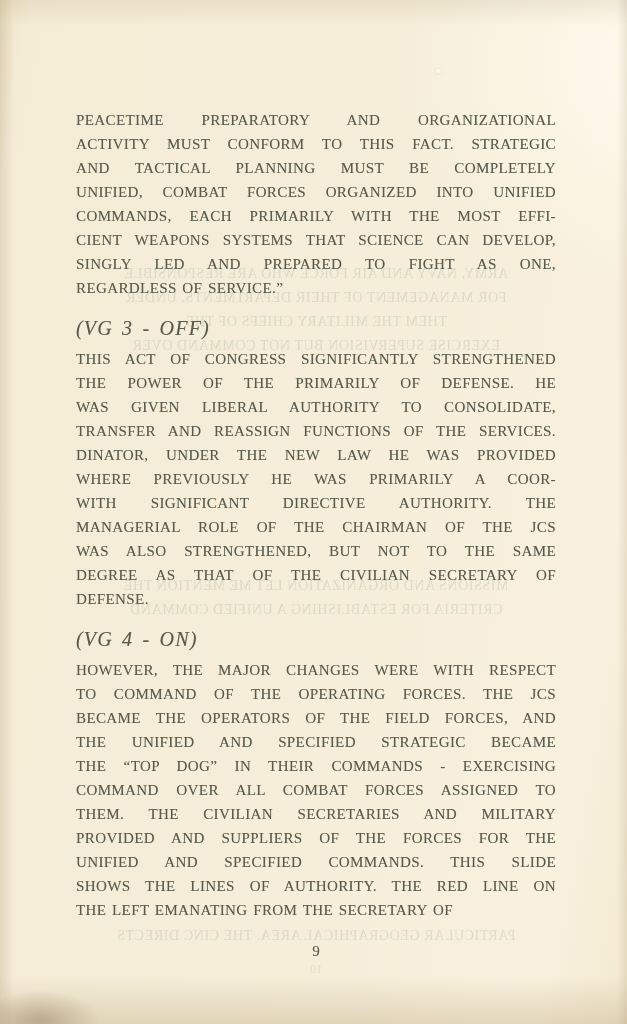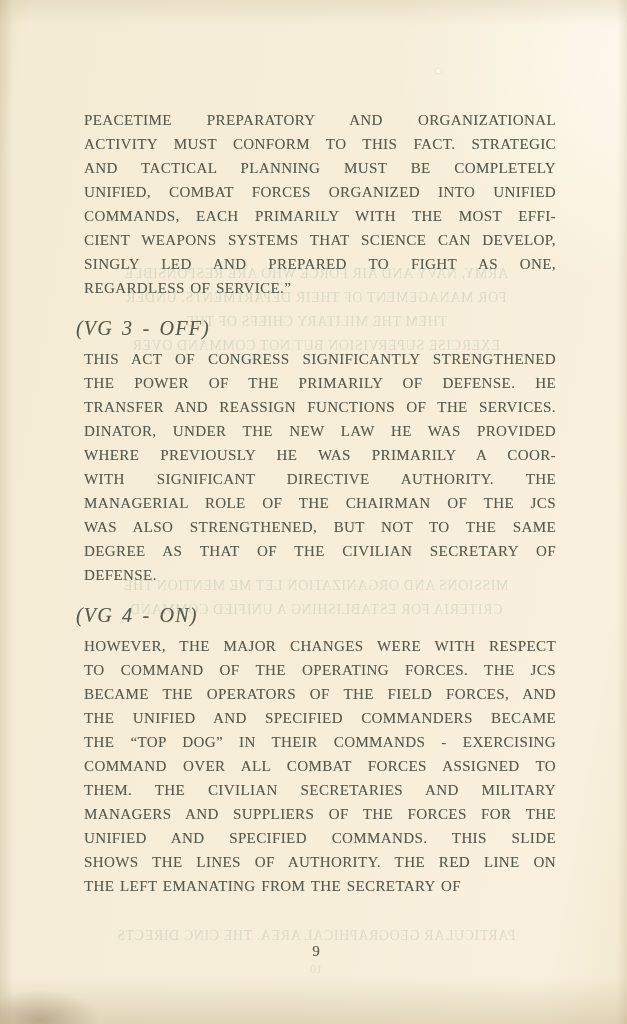--- a/index.html
+++ b/index.html
@@ -53,21 +53,20 @@
     color:var(--ink);
     font-size:15px;line-height:24px;
     letter-spacing:0.4px;word-spacing:1.5px;
     text-shadow:0.2px 0.2px 0 rgba(87,90,77,0.35);
   }
   .paragraph{margin:0 0 16px 0;}
   .line{
     text-align:justify;
     text-align-last:justify;
     white-space:normal;
-    margin-left:8px;
   }
   .line.last{text-align-last:left;}
   .vg{
     margin:0 0 7px 0;
     font-style:italic;
     font-size:20px;
     letter-spacing:1.2px;word-spacing:3px;
   }
   .page-number{
     position:absolute;left:76px;top:941px;width:480px;
@@ -106,39 +105,40 @@
         <div class="line">UNIFIED, COMBAT FORCES ORGANIZED INTO UNIFIED</div>
         <div class="line">COMMANDS, EACH PRIMARILY WITH THE MOST EFFI-</div>
         <div class="line">CIENT WEAPONS SYSTEMS THAT SCIENCE CAN DEVELOP,</div>
         <div class="line">SINGLY LED AND PREPARED TO FIGHT AS ONE,</div>
         <div class="line last">REGARDLESS OF SERVICE.”</div>
       </div>
       <div class="vg">(VG 3 - OFF)</div>
       <div class="paragraph">
         <div class="line">THIS ACT OF CONGRESS SIGNIFICANTLY STRENGTHENED</div>
         <div class="line">THE POWER OF THE PRIMARILY OF DEFENSE. HE</div>
+        <div class="line">WAS GIVEN LIBERAL AUTHORITY TO CONSOLIDATE,</div>
         <div class="line">TRANSFER AND REASSIGN FUNCTIONS OF THE SERVICES.</div>
         <div class="line">DINATOR, UNDER THE NEW LAW HE WAS PROVIDED</div>
         <div class="line">WHERE PREVIOUSLY HE WAS PRIMARILY A COOR-</div>
         <div class="line">WITH SIGNIFICANT DIRECTIVE AUTHORITY. THE</div>
         <div class="line">MANAGERIAL ROLE OF THE CHAIRMAN OF THE JCS</div>
         <div class="line">WAS ALSO STRENGTHENED, BUT NOT TO THE SAME</div>
         <div class="line">DEGREE AS THAT OF THE CIVILIAN SECRETARY OF</div>
         <div class="line last">DEFENSE.</div>
       </div>
       <div class="vg">(VG 4 - ON)</div>
       <div class="paragraph">
         <div class="line">HOWEVER, THE MAJOR CHANGES WERE WITH RESPECT</div>
         <div class="line">TO COMMAND OF THE OPERATING FORCES. THE JCS</div>
         <div class="line">BECAME THE OPERATORS OF THE FIELD FORCES, AND</div>
-        <div class="line">THE UNIFIED AND SPECIFIED COMMANDERS BECAME</div>
+        <div class="line">THE UNIFIED AND SPECIFIED STRATEGIC BECAME</div>
         <div class="line">THE “TOP DOG” IN THEIR COMMANDS - EXERCISING</div>
         <div class="line">COMMAND OVER ALL COMBAT FORCES ASSIGNED TO</div>
         <div class="line">THEM. THE CIVILIAN SECRETARIES AND MILITARY</div>
-        <div class="line">MANAGERS AND SUPPLIERS OF THE FORCES FOR THE</div>
+        <div class="line">PROVIDED AND SUPPLIERS OF THE FORCES FOR THE</div>
         <div class="line">UNIFIED AND SPECIFIED COMMANDS. THIS SLIDE</div>
         <div class="line">SHOWS THE LINES OF AUTHORITY. THE RED LINE ON</div>
         <div class="line last">THE LEFT EMANATING FROM THE SECRETARY OF</div>
       </div>
     </div>
 
   <div class="page-number">9</div>
 </div>
 
 </body></html>

